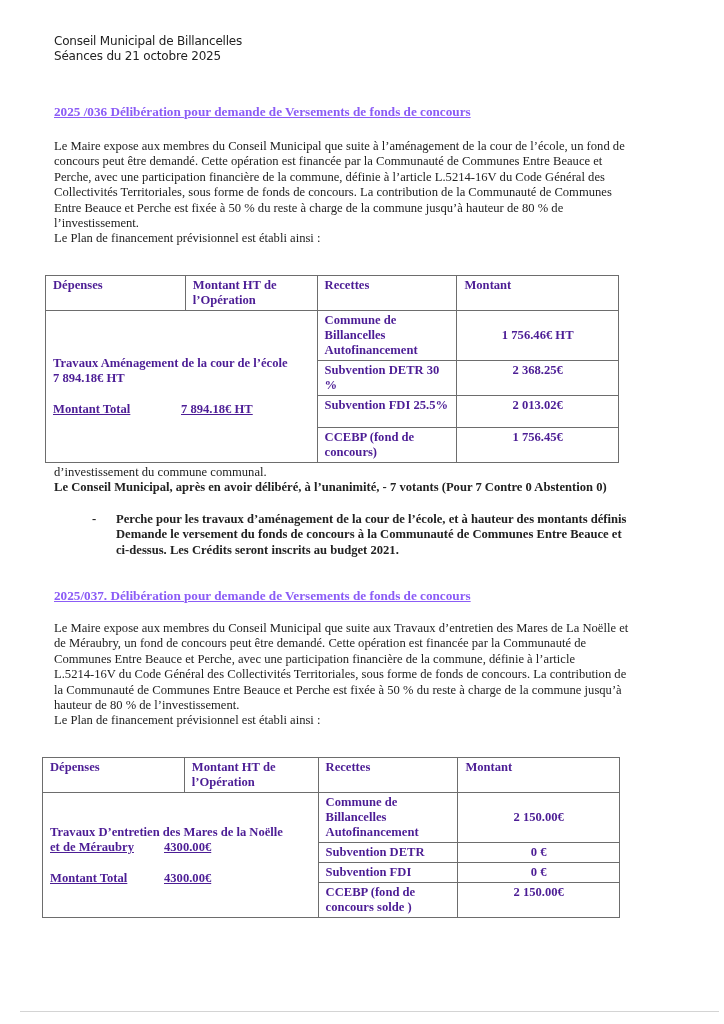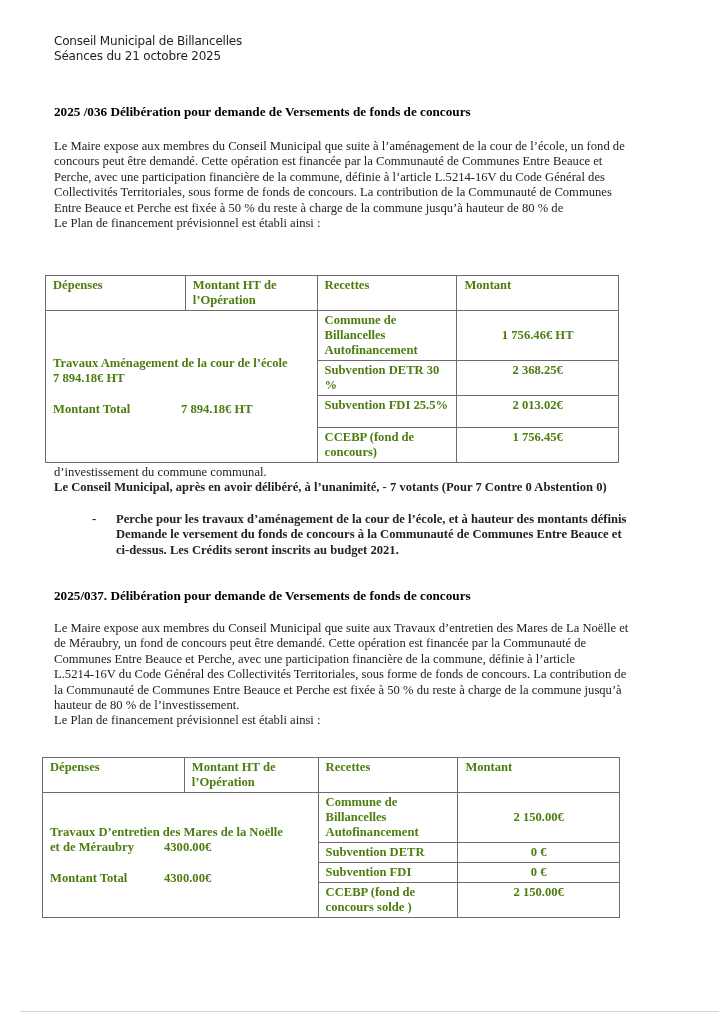--- a/index.html
+++ b/index.html
@@ -1,47 +1,48 @@
 <!DOCTYPE html>
 <html><head>
 <meta charset="utf-8">
 <style>
   html, body { margin:0; padding:0; }
   body {
     width:724px; height:1024px; background:#ffffff; position:relative; overflow:hidden;
     color:#1a1a1a;
   }
   .hdr { position:absolute; left:54px; font-family:"DejaVu Sans", sans-serif; font-size:12px; color:#222; letter-spacing:-0.2px; }
-  .title { position:absolute; left:54px; font-family:"Liberation Serif", serif; font-weight:bold; font-size:13.2px; color:#000000; }
+  .title { position:absolute; left:54px; font-family:"Liberation Serif", serif; font-weight:bold; font-size:13.2px; color:#8b5cf6;text-decoration:underline; }
   .para { position:absolute; left:54px; width:640px; font-family:"Liberation Serif", serif; font-size:12.6px; line-height:15.4px; color:#222; }
   .para p { margin:0; }
   .bold { font-weight:bold; }
-  table.fin { position:absolute; border-collapse:collapse; font-family:"Liberation Serif", serif; font-size:12.6px; color:#4d7c0f; }
+  table.fin { position:absolute; border-collapse:collapse; font-family:"Liberation Serif", serif; font-size:12.6px; color:#4c1d95; }
   table.fin td { border:1px solid #6d6d6d; vertical-align:top; padding:2px 7px; font-weight:bold; line-height:15px; }
   .dep-cell { vertical-align:middle !important;margin-left:33px; }
-  .dep-line { display:flex; }
+  .dep-line { display:flex;text-decoration:underline; }
   .center { text-align:center; }
   .vm { vertical-align:middle !important; }
   .bullet { position:absolute; left:92px; font-family:"Liberation Serif", serif; font-size:12.6px; font-weight:bold; }
   .bottom-rule { position:absolute; left:20px; right:5px; top:1011px; height:1px; background:#d4d4d4; }
 </style>
 </head>
 <body>
 
 <div class="hdr" style="top:34px;">Conseil Municipal de Billancelles</div>
 <div class="hdr" style="top:49px;">Séances du 21 octobre 2025</div>
 
 <div class="title" style="top:104px;">2025 /036 Délibération pour demande de Versements de fonds de concours</div>
 
 <div class="para" style="top:139px;">
   <p>Le Maire expose aux membres du Conseil Municipal que suite à l’aménagement de la cour de l’école, un fond de</p>
   <p>concours peut être demandé. Cette opération est financée par la Communauté de Communes Entre Beauce et</p>
   <p>Perche, avec une participation financière de la commune, définie à l’article L.5214-16V du Code Général des</p>
   <p>Collectivités Territoriales, sous forme de fonds de concours. La contribution de la Communauté de Communes</p>
   <p>Entre Beauce et Perche est fixée à 50 % du reste à charge de la commune jusqu’à hauteur de 80 % de</p>
+  <p>l’investissement.</p>
   <p>Le Plan de financement prévisionnel est établi ainsi :</p>
 </div>
 
 <table class="fin" style="left:45px; top:275px; width:574px;">
   <colgroup>
       <col style="width:140px">
       <col style="width:132px">
       <col style="width:140px">
       <col style="width:162px">
     </colgroup>

